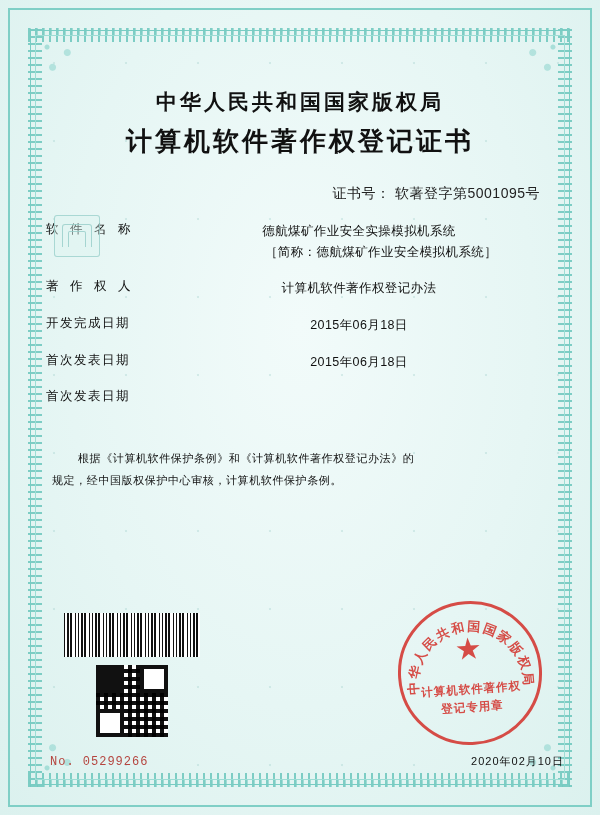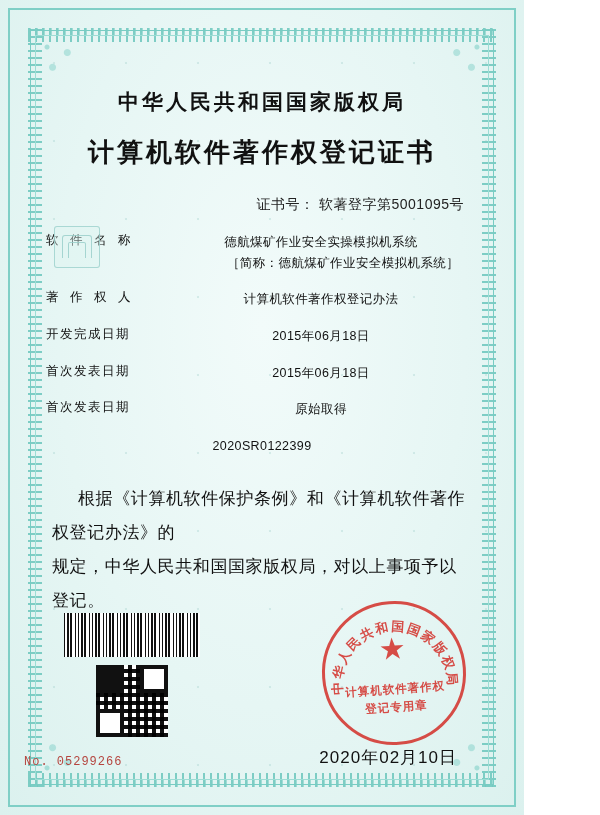--- a/index.html
+++ b/index.html
@@ -4,21 +4,21 @@
 <style>
   html,body{margin:0;padding:0;}
   body{
     width:600px;height:815px;
     background:#ffffff;
     font-family:"Liberation Sans","DejaVu Sans",sans-serif;
     overflow:hidden;
   }
   .certificate{
     position:relative;
-    width:524px;height:815px;
+    width:600px;height:815px;
     background:
       radial-gradient(ellipse at 50% 40%, #f2fbfa 0%, #e6f6f4 55%, #dbf1ee 100%);
     box-sizing:border-box;
     overflow:hidden;
   }
 
   
   .border-outer{
     position:absolute;left:8px;top:8px;right:8px;bottom:8px;
     border:2px solid #7fcfc6;
@@ -91,21 +91,21 @@
     font-family:"DejaVu Serif","Liberation Serif",serif;
     font-size:21px;font-weight:bold;color:#111;
     letter-spacing:3px;
     margin-top:44px;
   }
   .title-main{
     text-align:center;
     font-family:"DejaVu Serif","Liberation Serif",serif;
     font-size:26px;font-weight:bold;color:#111;
     letter-spacing:3px;
-    margin-top:19px;
+    margin-top:8px;
   }
   .cert-no{
     text-align:right;
     font-size:14px;color:#222;
     margin-top:26px;
     padding-right:14px;
     letter-spacing:.5px;
   }
 
   .fields{margin-top:18px;position:relative;}
@@ -149,21 +149,21 @@
   }
   .seal-emboss:after{
     content:"";position:absolute;left:13px;top:15px;right:13px;bottom:9px;
     border:1.5px solid rgba(150,205,200,.8);
     border-bottom:none;
     border-radius:2px 2px 0 0;
   }
 
   .para{
     margin-top:26px;
-    font-size:17px;
+    font-size:11px;
     color:#111;
     line-height:2.0;
     letter-spacing:.6px;
     padding:0 6px;
   }
   .para .p1{text-indent:26px;display:block;}
 
   
   .codes{
     position:absolute;left:40px;bottom:78px;
@@ -191,27 +191,27 @@
     border:4px solid #111;background:#fff;
   }
   .qrcode:before{left:0;top:0;box-shadow:48px 0 0 -4px #fff, 48px 0 0 0 #111 inset;}
   .qrcode:after{left:0;bottom:0;}
   .qr-tr{
     position:absolute;right:0;top:0;width:20px;height:20px;
     border:4px solid #111;background:#fff;
   }
 
   .serial{
-    position:absolute;left:24px;bottom:46px;
+    position:absolute;left:50px;bottom:46px;
     font-size:12px;color:#b5453f;letter-spacing:1px;
     font-family:"Liberation Mono","DejaVu Sans Mono",monospace;
   }
   .issue-date{
-    position:absolute;right:67px;bottom:46px;
-    font-size:17px;color:#111;letter-spacing:1px;
+    position:absolute;right:36px;bottom:46px;
+    font-size:11px;color:#111;letter-spacing:1px;
   }
 
   
   .redseal{
     position:absolute;right:58px;bottom:70px;
     width:138px;height:138px;border-radius:50%;
     border:3px solid #d4352f;
     color:#d4352f;
     opacity:.88;
     display:flex;align-items:center;justify-content:center;
@@ -282,33 +282,31 @@
         <div class="value">2015年06月18日</div>
       </div>
 
       <div class="row">
         <div class="label tight">首次发表日期</div>
         <div class="value">2015年06月18日</div>
       </div>
 
       <div class="row">
         <div class="label tight">首次发表日期</div>
-        <div class="value">原始取得</div>
-      </div>
-
-
-      <div class="row">
-        <div class="value">2020SR0122399</div>
+      </div>
+
+
+      <div class="row">
       </div>
 
     </div>
 
     <div class="para">
       <span class="p1">根据《计算机软件保护条例》和《计算机软件著作权登记办法》的</span>
-      <span>规定，中华人民共和国国家版权局，对以上事项予以登记。</span>
+      <span>规定，经中国版权保护中心审核，计算机软件保护条例。</span>
     </div>
 
   </div>
 
   <div class="codes">
     <div class="barcode"></div>
     <div class="qrcode">
       <div class="qr-tr"></div>
     </div>
   </div>

